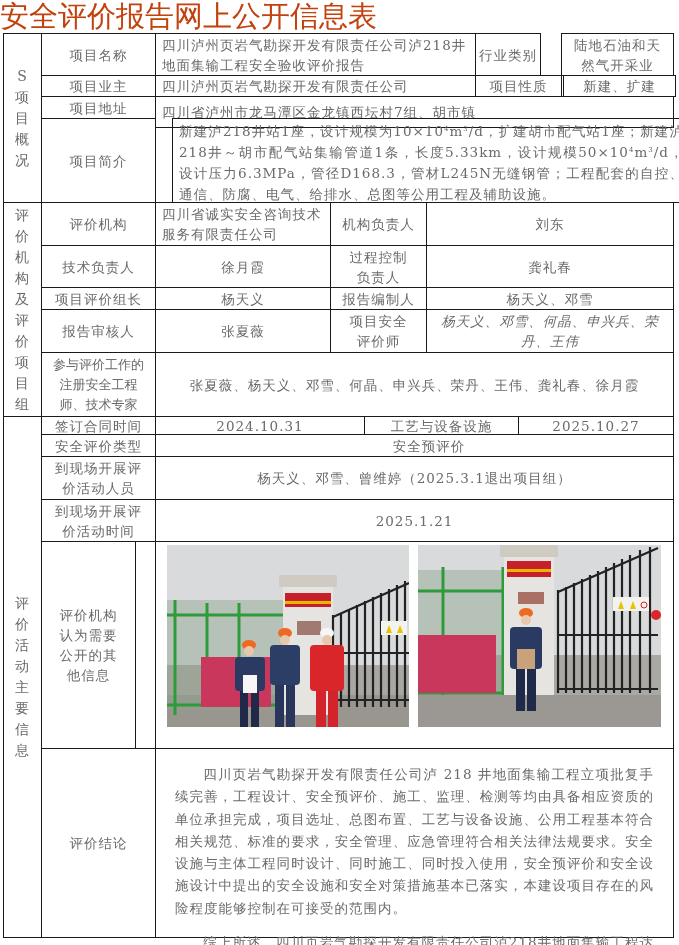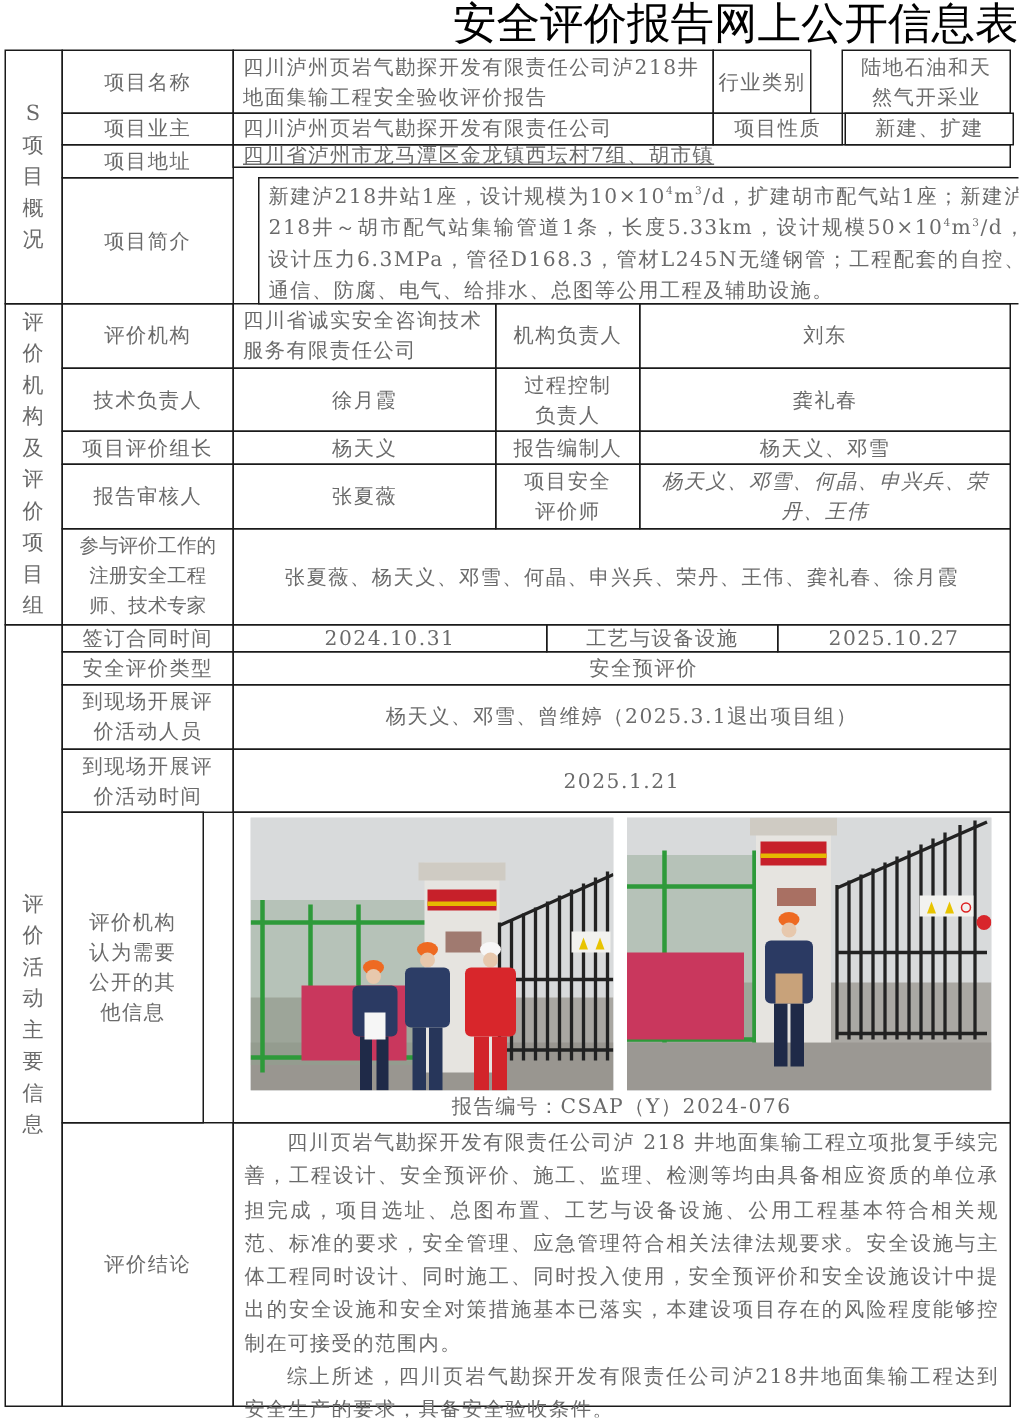--- a/index.html
+++ b/index.html
@@ -1,31 +1,31 @@
 <!DOCTYPE html>
 <html><head>
 <meta charset="utf-8">
 <style>
   html, body { margin: 0; padding: 0; background: #ffffff; }
   body { width: 679px; height: 945px; position: relative; overflow: hidden;
          font-family: "DejaVu Serif", "Liberation Serif", serif; color: #6a6a6a; }
   .title { position: absolute; left: 0; top: 0; width: 679px; height: 33px;
-           text-align: right; font-family: Liberation Sans, sans-serif;
-           font-size: 29px; line-height: 33px; color: #000000; letter-spacing: 0px; }
+           text-align: left; font-family: Liberation Sans, sans-serif;
+           font-size: 29px; line-height: 33px; color: #c2410c; letter-spacing: 0px; }
   .cell { position: absolute; box-sizing: border-box; border: 1px solid #1a1a1a;
           display: flex; align-items: center; justify-content: center; text-align: center;
           font-size: 13.5px; line-height: 20px; letter-spacing: 1px; padding: 0 3px;
           color: #6a6a6a; }
   .left { justify-content: flex-start; text-align: left; padding-left: 6px; }
   .vert { flex-direction: column; font-size: 14px; line-height: 21px; }
   .vert span { display: block; }
   .intro { display: block; text-align: justify; padding: 2px 6px; line-height: 21px; font-size: 13.5px; }
   .intro sup { font-size: 7px; line-height: 0; }
   .concl { display: block; text-align: justify; padding: 2px 7px 0 7px; line-height: 22.3px; font-size: 13.5px; }
-  .concl p { margin: 0; text-indent: 2.1em; }
+  .concl p { margin: 12px; text-indent: 2.1em; }
   .photos { flex-direction: column; justify-content: flex-start; padding: 0; }
   .photo { position: absolute; top: 3px; height: 182px; overflow: hidden; background: #d9dadb; }
   .photo svg { display: block; }
   .report-no { position: absolute; left: 0; right: 0; top: 187px; text-align: center; font-size: 13.5px; line-height: 18px; letter-spacing: 1px; }
 </style>
 </head>
 <body>
 
 <div class="title">安全评价报告网上公开信息表</div>
 
@@ -41,21 +41,21 @@
 <div class="cell left" style="left:155px;top:33px;width:321px;height:43px;line-height:20px;">四川泸州页岩气勘探开发有限责任公司泸218井地面集输工程安全验收评价报告</div>
 <div class="cell" style="left:475px;top:33px;width:66px;height:43px;">行业类别</div>
 <div class="cell" style="left:561px;top:33px;width:113px;height:43px;padding:0 8px;">陆地石油和天然气开采业</div>
 
 <div class="cell" style="left:41px;top:75px;width:115px;height:22px;">项目业主</div>
 <div class="cell left" style="left:155px;top:75px;width:321px;height:22px;">四川泸州页岩气勘探开发有限责任公司</div>
 <div class="cell" style="left:475px;top:75px;width:87px;height:22px;">项目性质</div>
 <div class="cell" style="left:563px;top:75px;width:113px;height:22px;text-align:right;">新建、扩建</div>
 
 <div class="cell" style="left:41px;top:96px;width:115px;height:23px;">项目地址</div>
-<div class="cell left" style="left:155px;top:96px;width:519px;height:16px;text-decoration:underline;">四川省泸州市龙马潭区金龙镇西坛村7组、胡市镇</div>
+<div class="cell left" style="left:155px;top:96px;width:519px;height:32px;">四川省泸州市龙马潭区金龙镇西坛村7组、胡市镇</div>
 
 <div class="cell" style="left:41px;top:118px;width:115px;height:85px;">项目简介</div>
 <div class="cell intro" style="left:172px;top:118px;width:519px;height:85px;"><span>新建泸218井站1座，设计规模为10×10</span><sup>4</sup><span>m</span><sup>3</sup><span>/d，扩建胡市配气站1座；新建泸218井～胡市配气站集输管道1条，长度5.33km，设计规模50×10</span><sup>4</sup><span>m</span><sup>3</sup><span>/d，设计压力6.3MPa，管径D168.3，管材L245N无缝钢管；工程配套的自控、通信、防腐、电气、给排水、总图等公用工程及辅助设施。</span></div>
 
 <div class="cell vert" style="left:3px;top:202px;width:39px;height:215px;">
   <span>评</span>
   <span>价</span>
   <span>机</span>
   <span>构</span>
   <span>及</span>
@@ -224,20 +224,19 @@
 
       <ellipse cx="108" cy="68" rx="7" ry="5" fill="#ee6a22"></ellipse>
       <circle cx="108" cy="75" r="5" fill="#e7c8ad"></circle>
       <rect x="92" y="82" width="32" height="42" rx="4" fill="#2b3a63"></rect>
       <rect x="98" y="124" width="9" height="42" fill="#1f2a48"></rect>
         <rect x="109" y="124" width="9" height="42" fill="#1f2a48"></rect>
       <rect x="99" y="104" width="18" height="20" fill="#c8a27a"></rect>
       <circle cx="238" cy="70" r="5" fill="#d8262b"></circle>
     </svg>
   </div>
-  <div class="report-no">报告编号：CSAP（Y）2024-076</div>
 </div>
 
 <div class="cell" style="left:41px;top:748px;width:115px;height:190px;">评价结论</div>
 <div class="cell concl" style="left:155px;top:748px;width:519px;height:190px;">
   <p>四川页岩气勘探开发有限责任公司泸 218 井地面集输工程立项批复手续完善，工程设计、安全预评价、施工、监理、检测等均由具备相应资质的单位承担完成，项目选址、总图布置、工艺与设备设施、公用工程基本符合相关规范、标准的要求，安全管理、应急管理符合相关法律法规要求。安全设施与主体工程同时设计、同时施工、同时投入使用，安全预评价和安全设施设计中提出的安全设施和安全对策措施基本已落实，本建设项目存在的风险程度能够控制在可接受的范围内。</p>
   <p>综上所述，四川页岩气勘探开发有限责任公司泸218井地面集输工程达到安全生产的要求，具备安全验收条件。</p>
 </div>
 
 </body></html>

